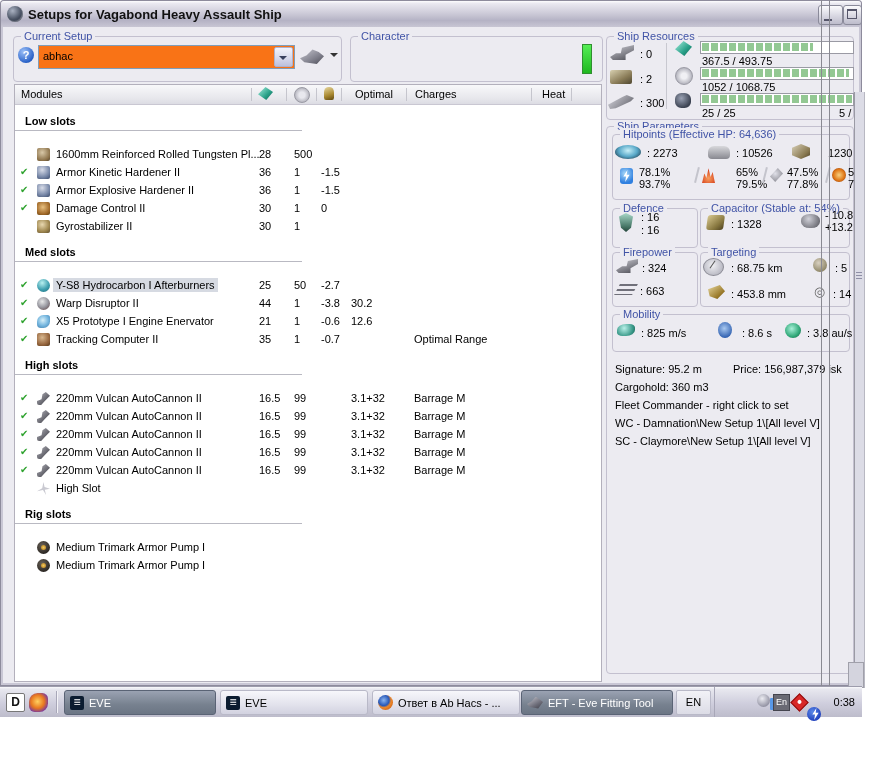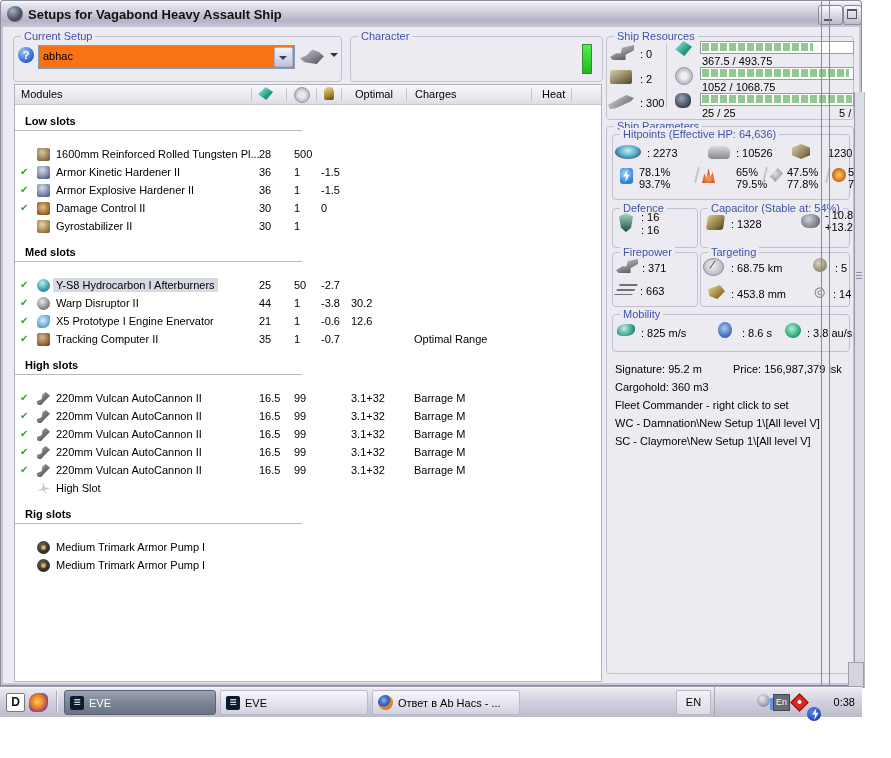--- a/index.html
+++ b/index.html
@@ -479,21 +479,21 @@
       <div class="rp-icon ico-capr" style="left:798px;top:187px;"></div>
       <div class="rstack" style="left:822px;top:182px;">
         <div>- 10.8</div>
           <div>+13.2</div>
       </div>
 
       <div class="gbox" style="left:609px;top:225px;width:84px;height:53px;">
         <span class="glabel">Firepower</span>
       </div>
       <div class="rp-icon ico-gun" style="left:613px;top:232px;"></div>
-      <span class="val" style="left:639px;top:235px;">: 371</span>
+      <span class="val" style="left:639px;top:235px;">: 324</span>
       <div class="rp-icon ico-dps" style="left:614px;top:257px;"></div>
       <span class="val" style="left:637px;top:258px;">: 663</span>
 
       <div class="gbox" style="left:697px;top:225px;width:148px;height:53px;">
         <span class="glabel">Targeting</span>
       </div>
       <div class="rp-icon ico-radar" style="left:700px;top:231px;">
           <span class="needle"></span>
         </div>
       <span class="val" style="left:728px;top:235px;">: 68.75 km</span>
@@ -538,20 +538,24 @@
       <span class="tlabel">EVE</span>
     </div>
     <div class="task-btn" style="left:220px;width:146px;">
       <span class="ticon eve-icon">≡</span>
       <span class="tlabel">EVE</span>
     </div>
     <div class="task-btn" style="left:372px;width:146px;">
       <span class="ticon firefox-icon"></span>
       <span class="tlabel">Ответ в Ab Hacs - ...</span>
     </div>
+    <div class="task-btn active" style="left:521px;width:150px;">
+      <span class="ticon eft-icon"></span>
+      <span class="tlabel">EFT - Eve Fitting Tool</span>
+    </div>
     <div class="lang-btn" style="left:676px;">EN</div>
     <div class="tray">
       <div class="tray-icon net-icon" style="left:10px;margin-left:48px;">
         <span class="net-badge">40</span>
       </div>
       <div class="tray-icon vol-icon" style="left:42px;"></div>
       <div class="tray-icon en-icon" style="left:58px;">En</div>
       <div class="tray-icon av-icon" style="left:78px;top:9px;"></div>
       <div class="tray-icon fg-icon" style="left:92px;">
           <span class="bolt" style="left:4px;top:1px;"></span>

